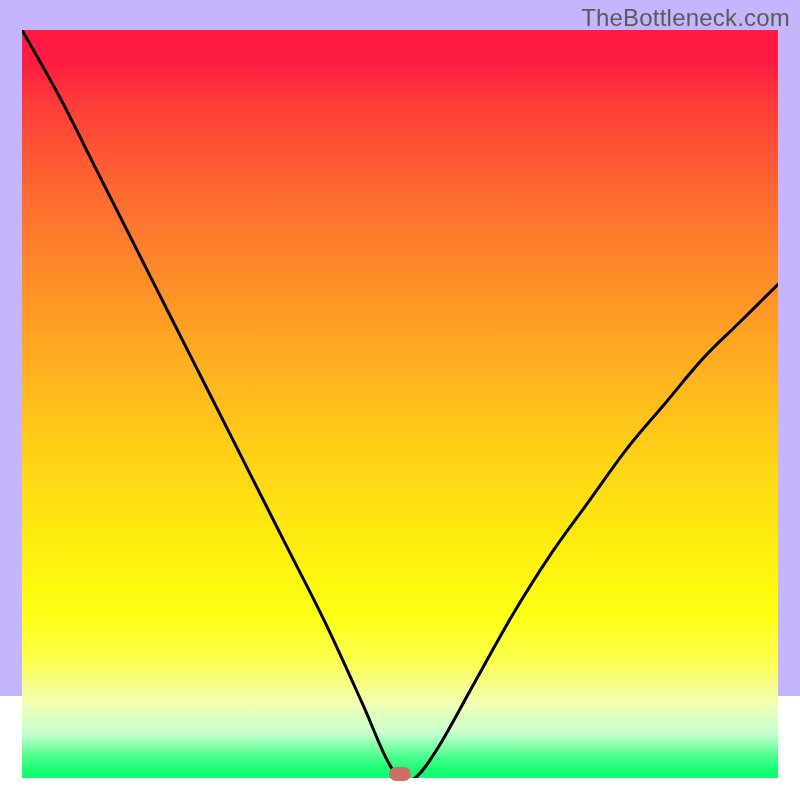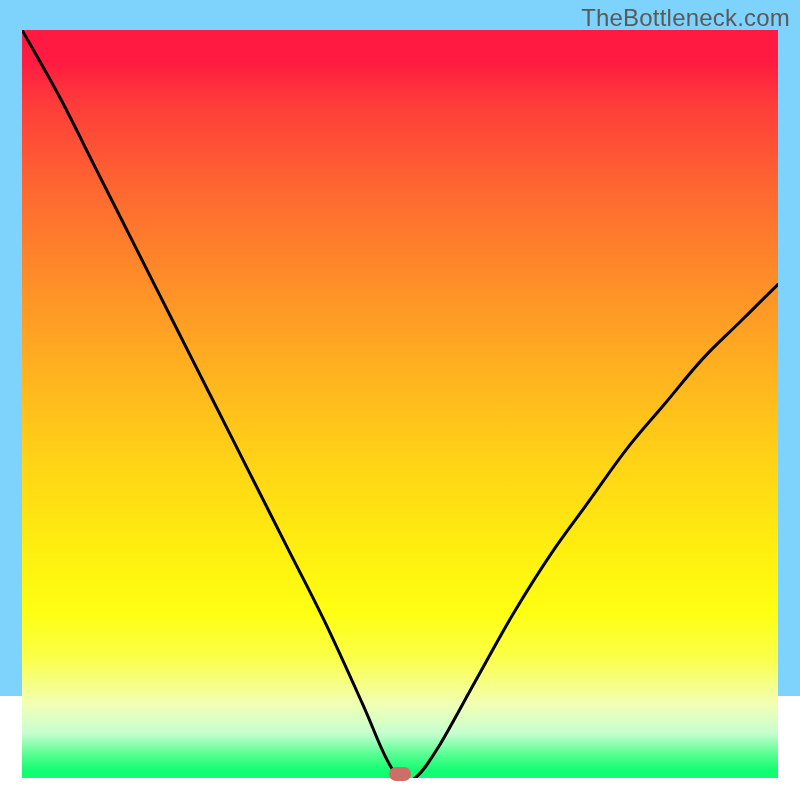--- a/index.html
+++ b/index.html
@@ -7,21 +7,21 @@
     padding: 0;
     width: 800px;
     height: 800px;
     overflow: hidden;
     font-family: Arial, Helvetica, sans-serif;
   }
   .frame {
     position: relative;
     width: 800px;
     height: 696px;
-    background: #7dd3fc;
+    background: #c4b5fd;
   }
   .watermark {
     position: absolute;
     top: 4px;
     right: 10px;
     color: #5a5a5a;
     font-size: 24px;
     font-weight: 500;
     letter-spacing: 0.2px;
     z-index: 5;

